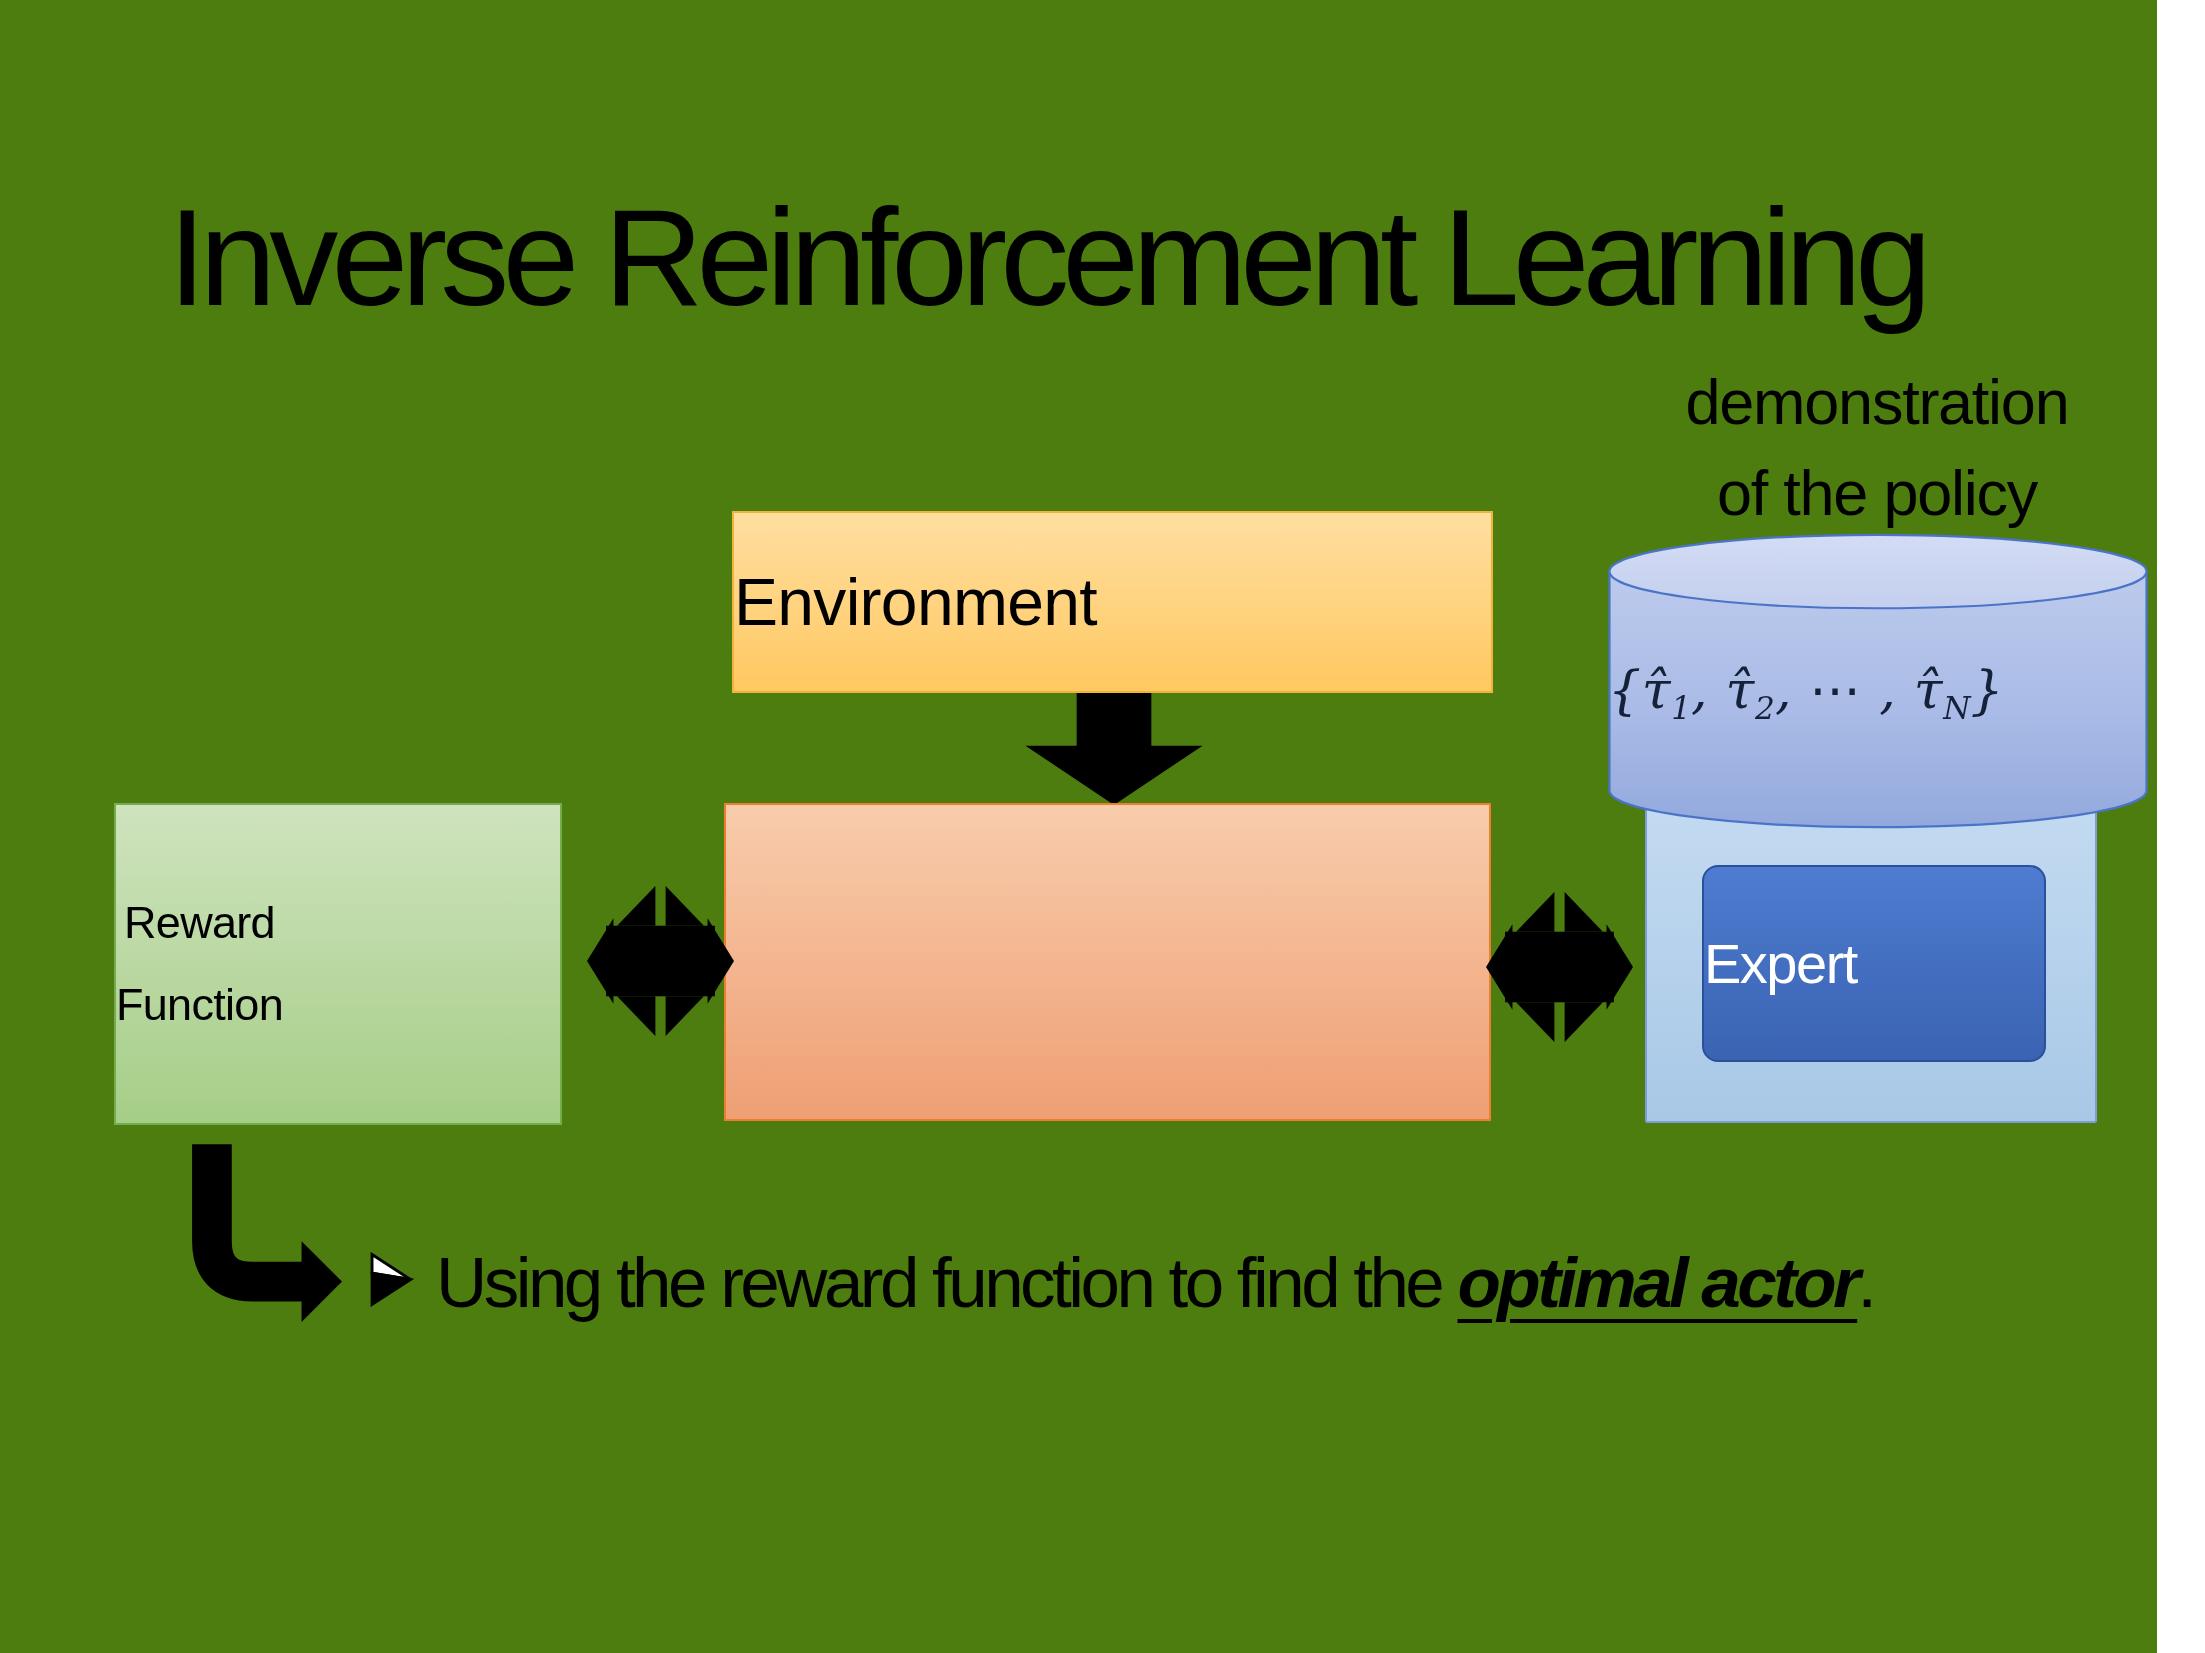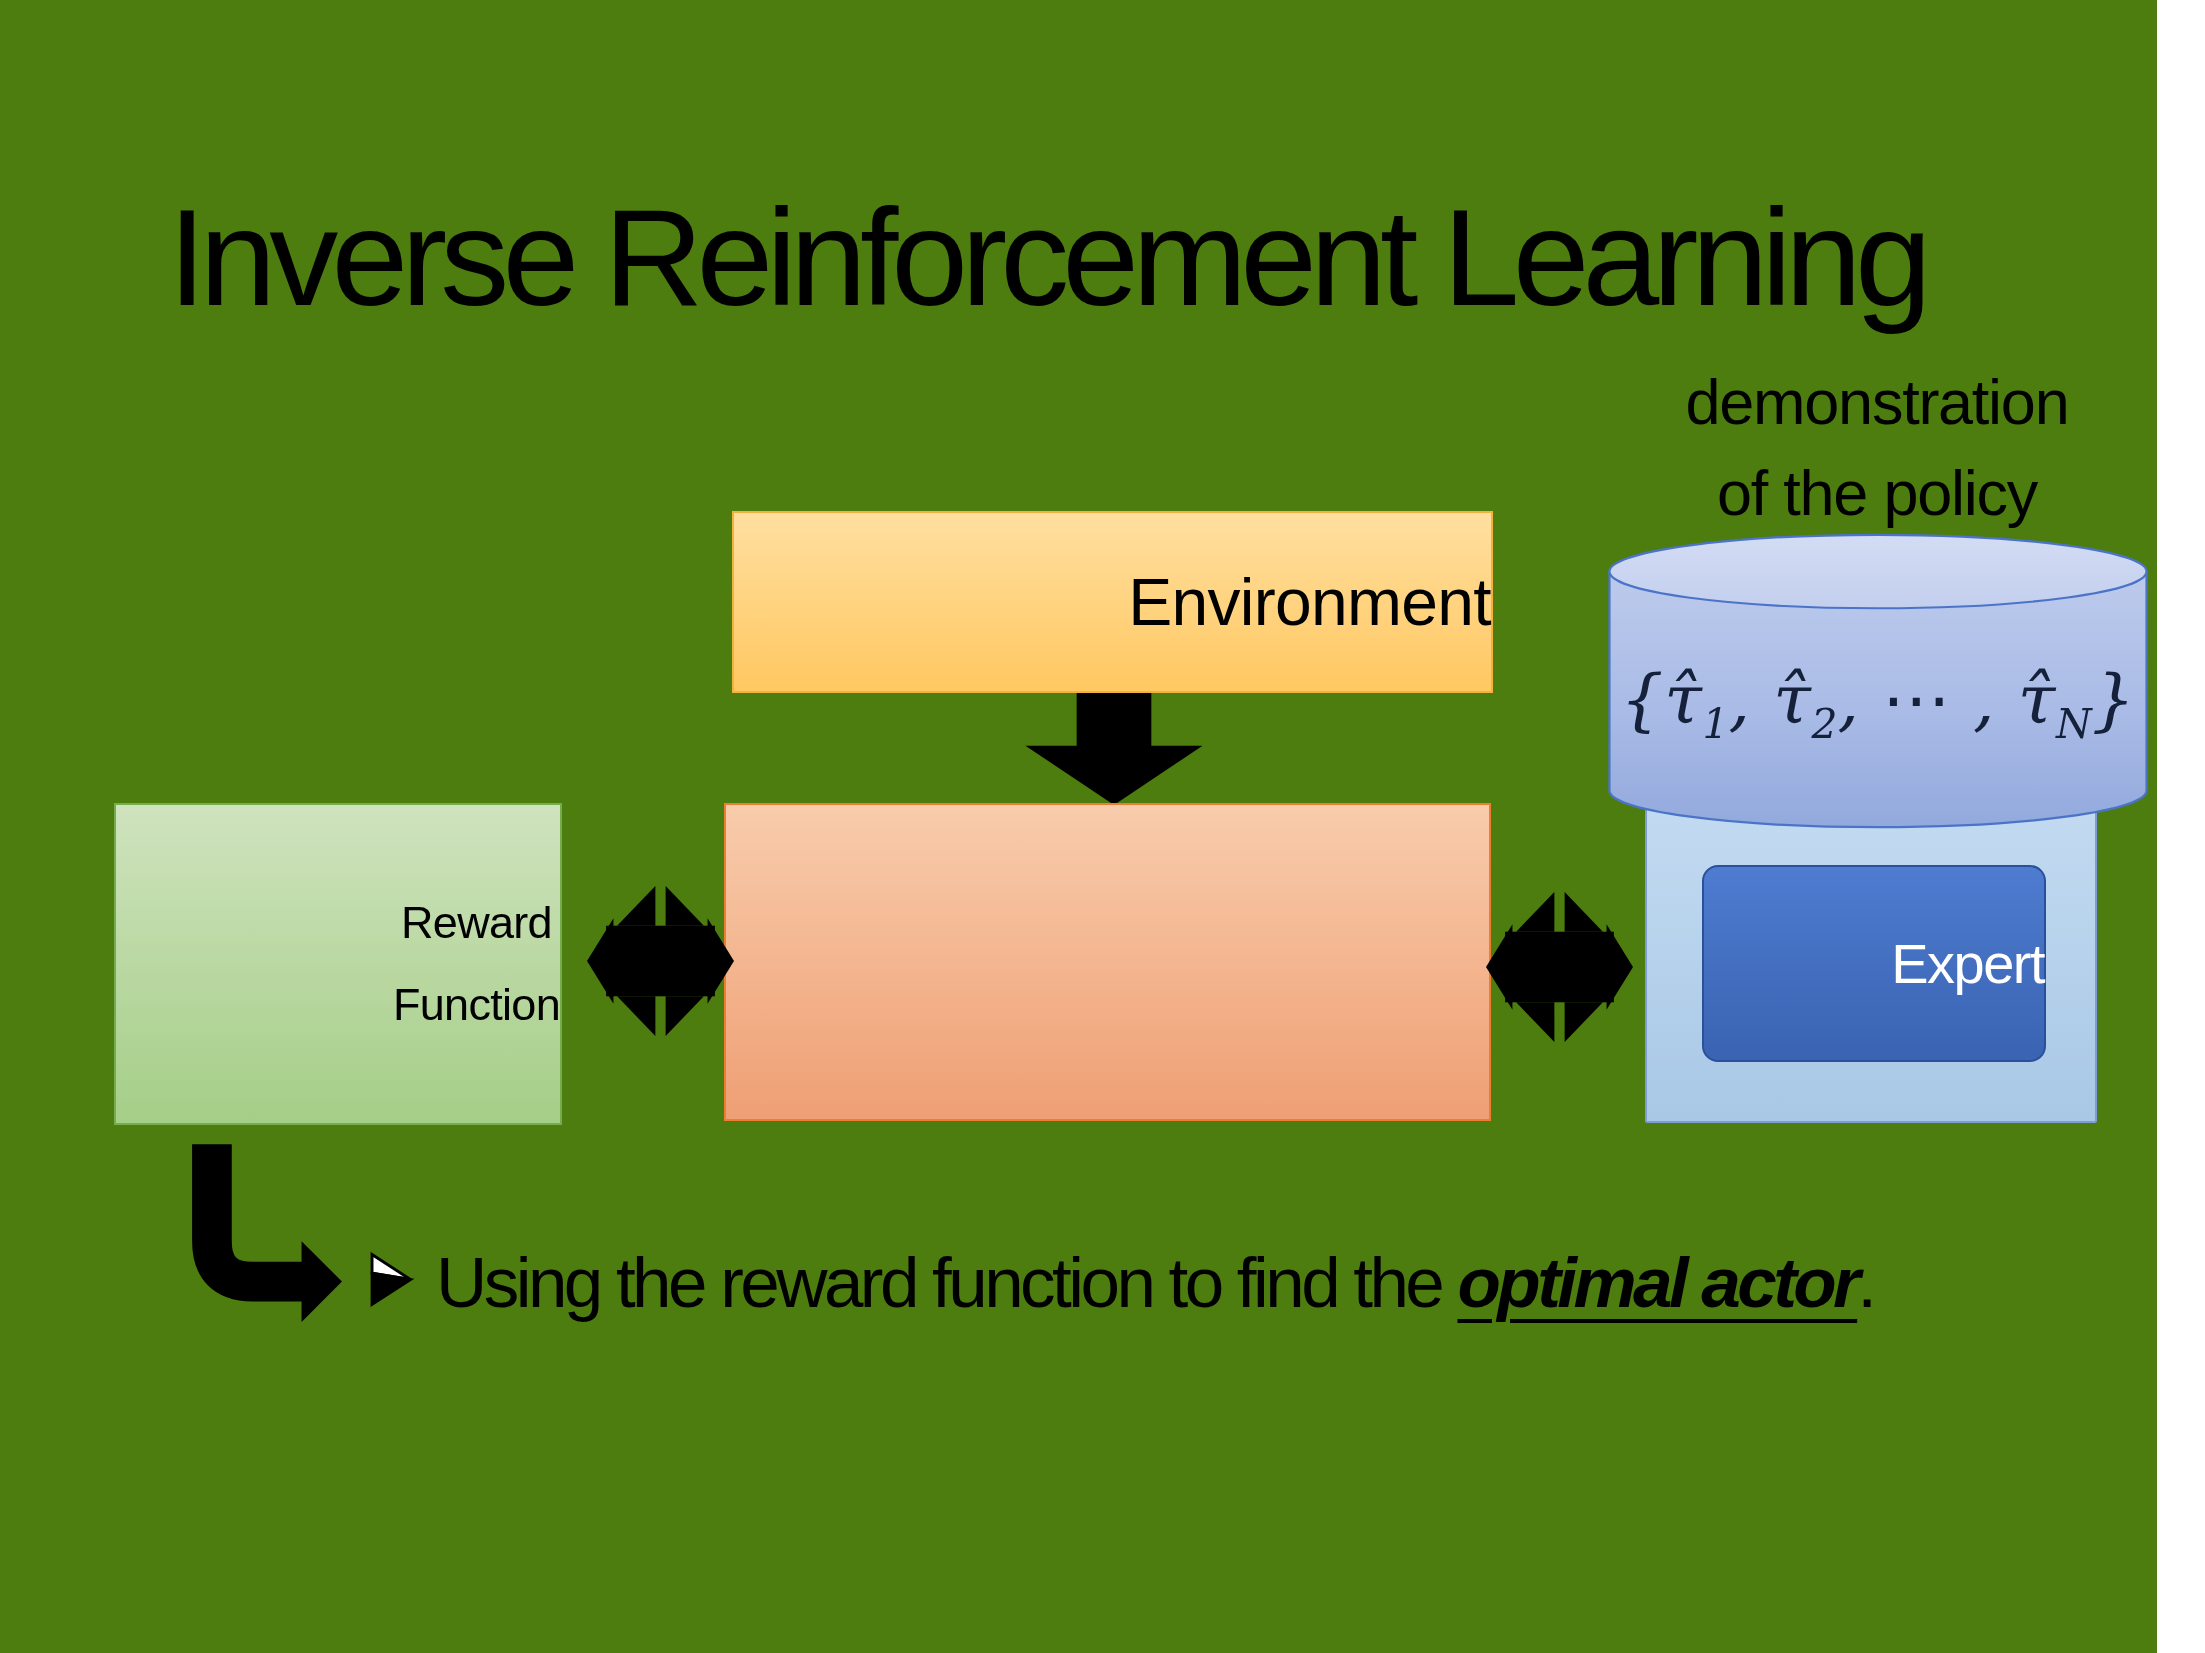--- a/index.html
+++ b/index.html
@@ -5,21 +5,21 @@
   html,body{margin:0;padding:0;background:#fff;}
   .slide{position:relative;width:2157px;height:1654px;background:#4d7c0f;overflow:hidden;
          font-family:"Liberation Sans","DejaVu Sans",sans-serif;color:#000;text-decoration:underline;}
 
   .title{position:absolute;left:168px;top:178px;margin:0;font-size:138px;font-weight:400;
          letter-spacing:-0.05em;line-height:1.15;color:var(--title_text,#000);white-space:nowrap;}
 
   .demo-caption{position:absolute;left:1583px;top:357px;width:588px;text-align:center;
          font-size:63px;line-height:91px;letter-spacing:-0.02em;white-space:pre-line;}
 
-  .box{position:absolute;display:flex;align-items:center;justify-content:flex-end;text-align:center;box-sizing:border-box;}
+  .box{position:absolute;display:flex;align-items:center;justify-content:flex-start;text-align:center;box-sizing:border-box;}
   .box span{white-space:pre-line;}
 
   .env{left:732px;top:511px;width:761px;height:182px;
        border:2.9px solid var(--environment_border,#F2B33D);
        background:linear-gradient(180deg,var(--environment_fill_top,#FFDFA0),var(--environment_fill_bottom,#FFC861));
        font-size:66px;letter-spacing:-0.7px;}
 
   .reward{left:114px;top:803px;width:448px;height:322px;
        border:2.9px solid var(--reward_border,#74AC4E);
        background:linear-gradient(180deg,var(--reward_fill_top,#CFE3BE),var(--reward_fill_bottom,#A5CE87));
@@ -33,23 +33,23 @@
        background:linear-gradient(180deg,var(--rl_fill_top,#F8CCAC),var(--rl_fill_bottom,#EF9F74));
        font-size:63px;line-height:91px;letter-spacing:-0.7px;}
 
   .container-box{position:absolute;left:1645px;top:779px;width:452px;height:344px;box-sizing:border-box;
        border:2.2px solid var(--container_border,#7E9CD6);border-radius:2.2px;
        background:linear-gradient(180deg,var(--container_fill_top,#C5DCF2),var(--container_fill_bottom,#A8C8E6));
        z-index:1;}
 
   .cylinder{position:absolute;left:1608px;top:533px;width:540px;height:296px;z-index:2;}
 
-  .formula{position:absolute;left:1608px;top:660px;width:540px;z-index:3;text-align:center;
+  .formula{position:absolute;left:1608px;top:660px;width:540px;z-index:3;
        font-family:"DejaVu Serif","DejaVu Sans",serif;font-style:italic;
-       font-size:68px;color:#15203a;letter-spacing:0.7px;}
+       font-size:52px;color:#15203a;letter-spacing:0.7px;}
   .formula sub{font-size:0.6em;letter-spacing:0;}
 
   .expert{left:1702px;top:865px;width:344px;height:197px;border-radius:16px;
        border:2.9px solid var(--expert_border,#2A509B);
        background:linear-gradient(180deg,var(--expert_fill_top,#4E7CD0),var(--expert_fill_bottom,#3A63B2));
        color:var(--expert_text,#fff);font-size:56px;letter-spacing:-1.5px;z-index:4;}
 
   .down-arrow{position:absolute;left:1025px;top:693px;width:178px;height:112px;}
   .exchange{position:absolute;width:147px;height:150px;}
   .exchange.left{left:587px;top:886px;}

